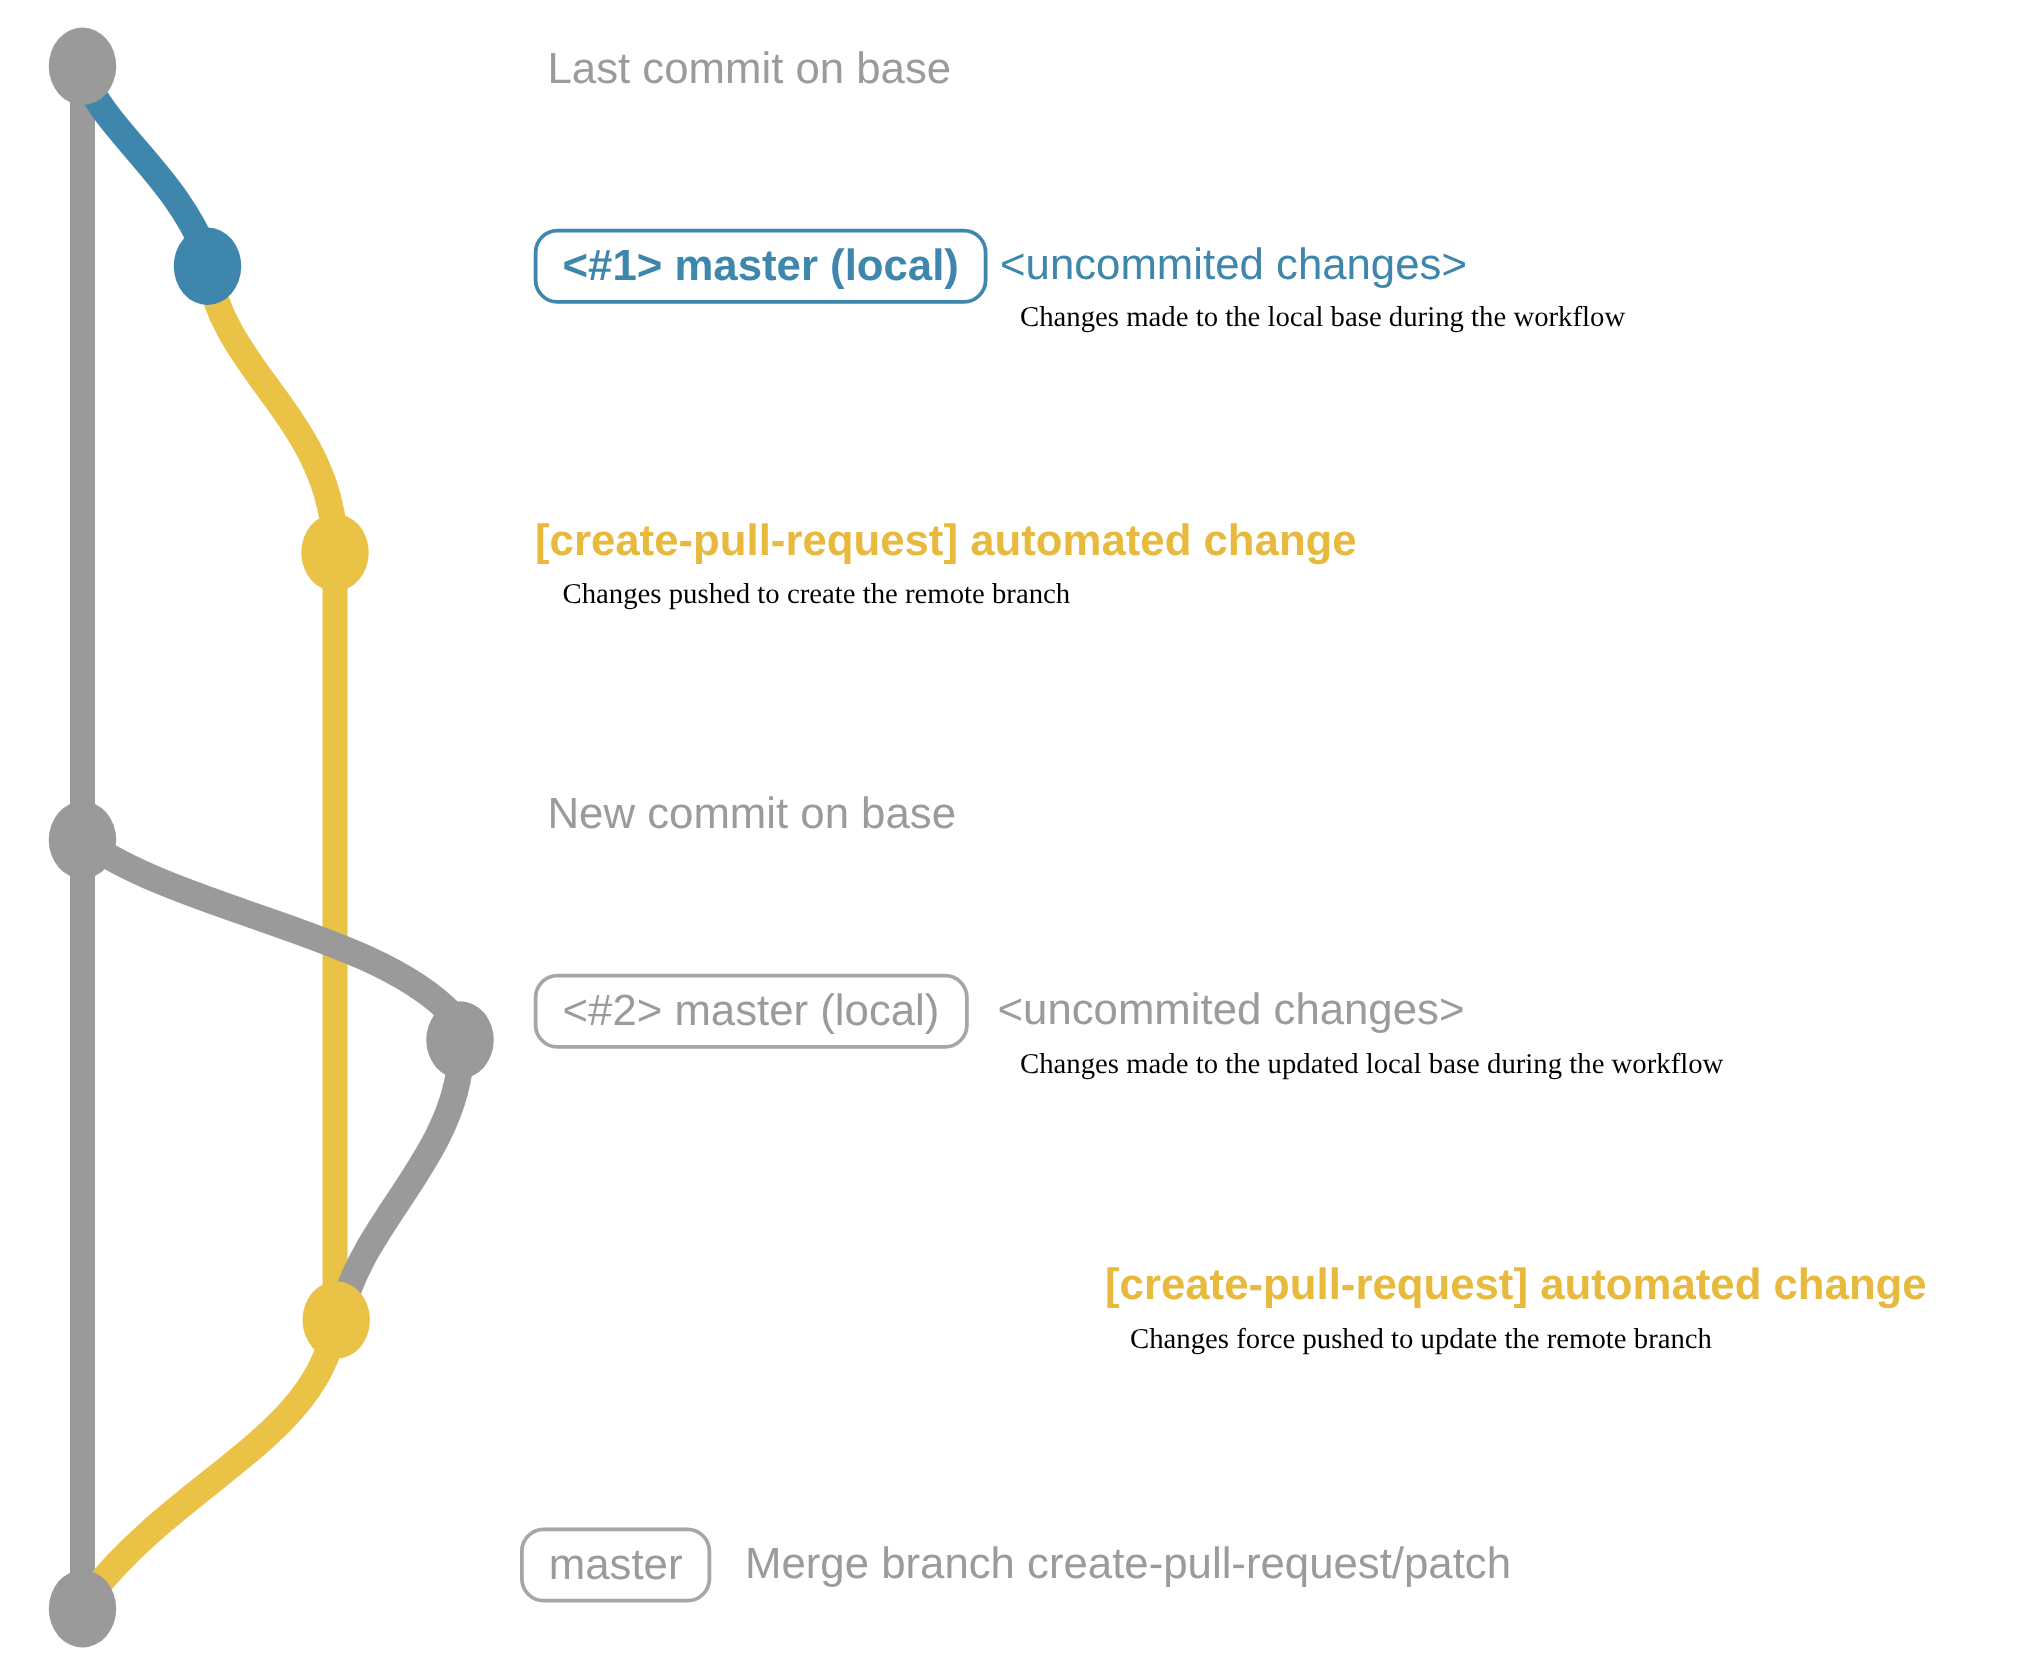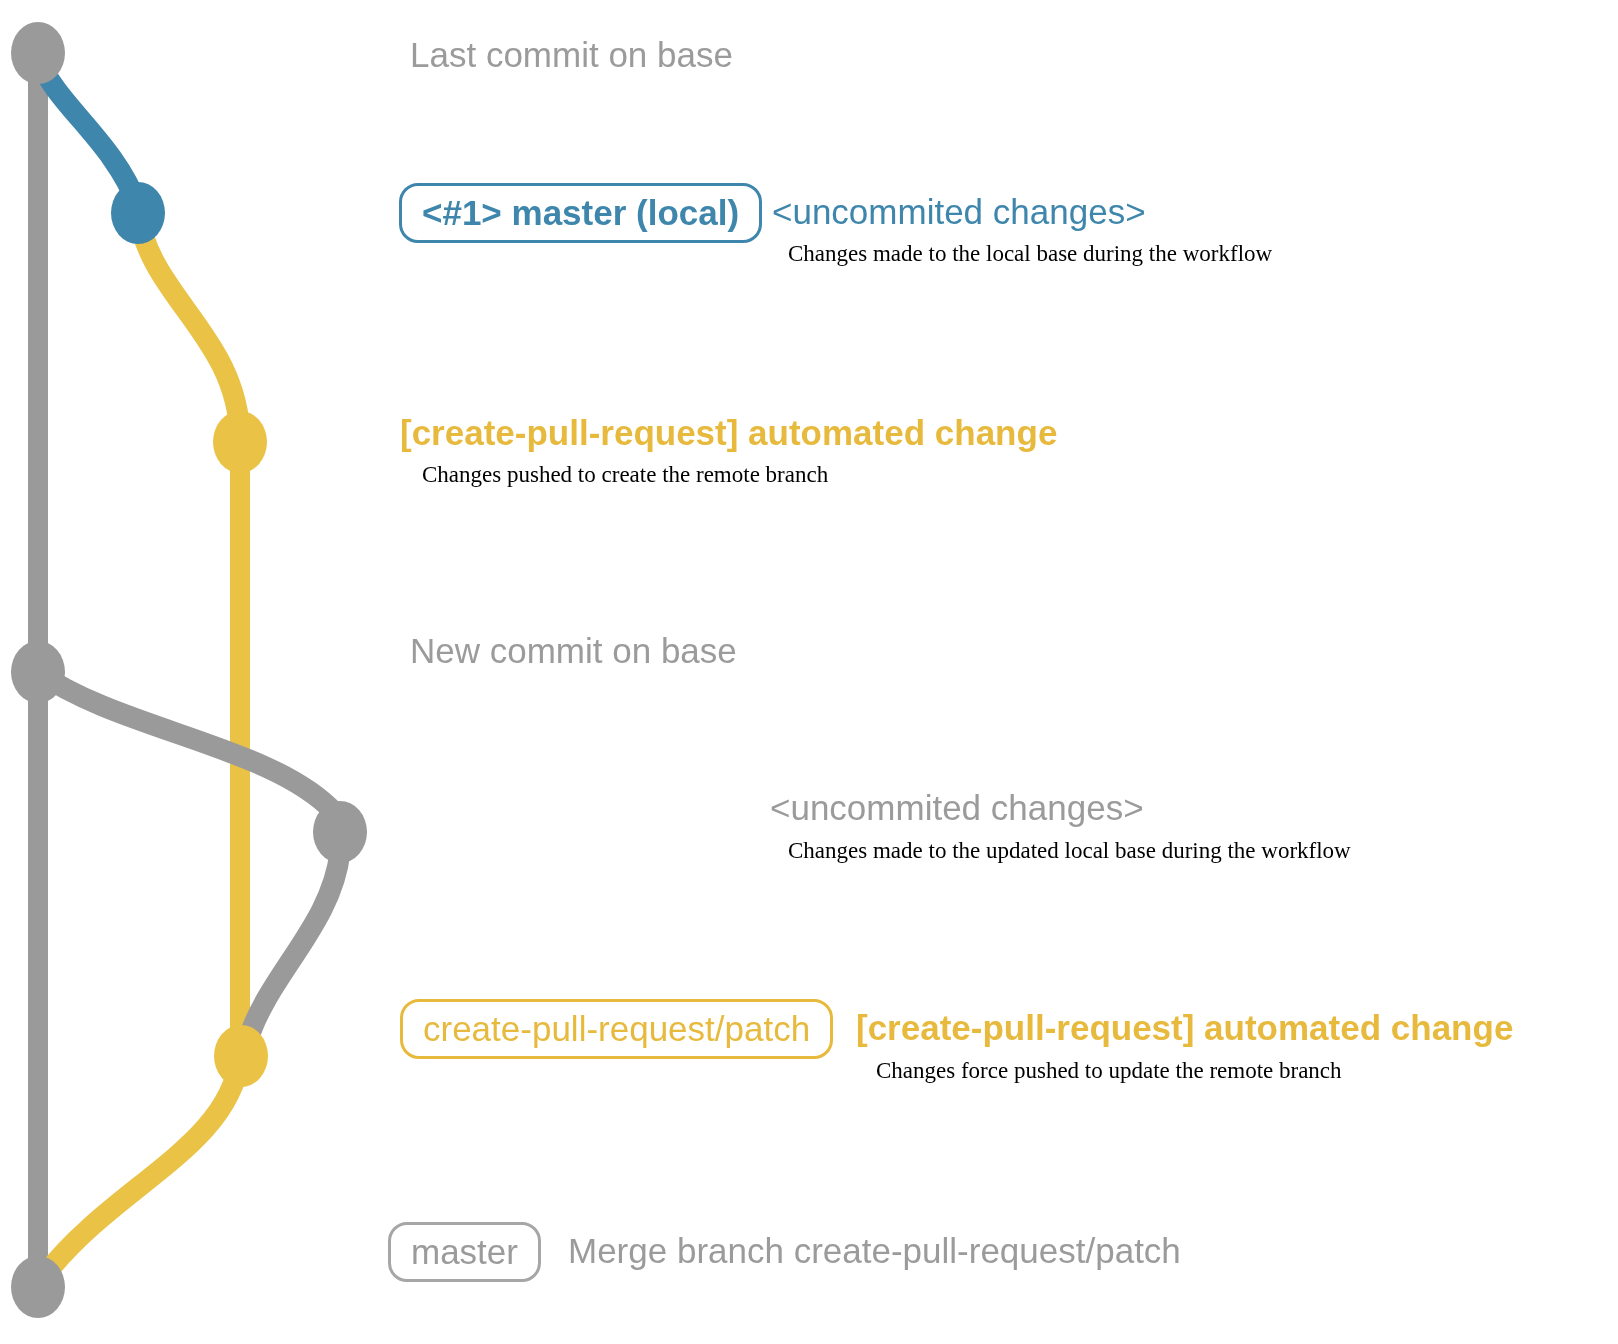--- a/index.html
+++ b/index.html
@@ -7,20 +7,21 @@
     padding: 0;
     background: #ffffff;
     font-family: "Liberation Sans", sans-serif;
   }
   #canvas {
     position: relative;
     width: 1580px;
     height: 1344px;
     background: #ffffff;
     overflow: hidden;
+    margin-left: 28px;
   }
   #graph-svg {
     position: absolute;
     left: 0;
     top: 0;
   }
   .txt {
     position: absolute;
     white-space: nowrap;
     line-height: 1.15;
@@ -86,23 +87,23 @@
 
   <div class="badge badge-blue" style="left:399px; top:183px;">&lt;#1&gt; master (local)</div>
   <div class="txt sans-label c-blue" style="left:772px; top:192px;">&lt;uncommited changes&gt;</div>
   <div class="txt serif-desc" style="left:788px; top:241px;">Changes made to the local base during the workflow</div>
 
   <div class="txt sans-label c-yellow" style="left:400px; top:413px;">[create-pull-request] automated change</div>
   <div class="txt sans-label c-gray" style="left:410px; top:631px;">New commit on base</div>
 
   <div class="txt serif-desc" style="left:422px; top:462px;">Changes pushed to create the remote branch</div>
 
+  <div class="badge badge-gray" style="left:399px; top:779px;">&lt;#2&gt; master (local)</div>
   <div class="txt sans-label c-gray" style="left:770px; top:788px;">&lt;uncommited changes&gt;</div>
   <div class="txt serif-desc" style="left:788px; top:838px;">Changes made to the updated local base during the workflow</div>
 
-  <div class="badge badge-yellow" style="left:400px; top:999px;">create-pull-request/patch</div>
   <div class="txt sans-label c-yellow" style="left:856px; top:1008px;">[create-pull-request] automated change</div>
   <div class="txt serif-desc" style="left:876px; top:1058px;">Changes force pushed to update the remote branch</div>
 
   <div class="badge badge-gray" style="left:388px; top:1222px;">master</div>
   <div class="txt sans-label c-gray" style="left:568px; top:1231px;">Merge branch create-pull-request/patch</div>
 
 </div>
 
 </body></html>

